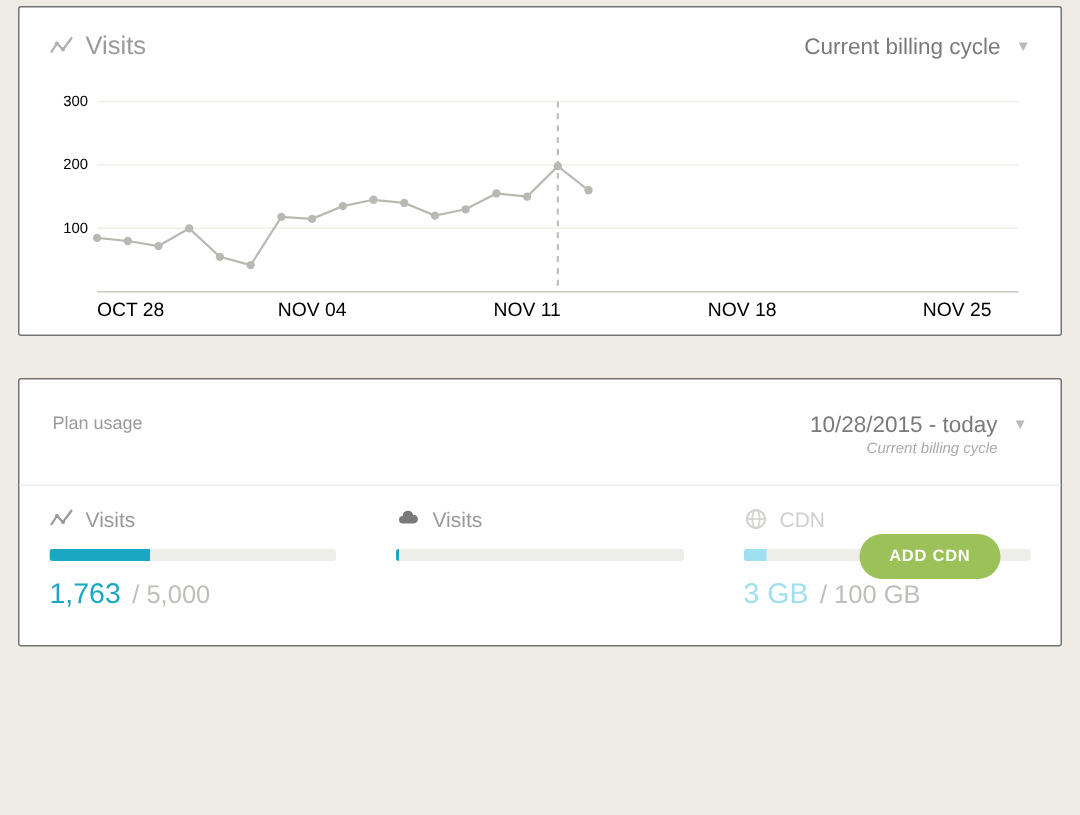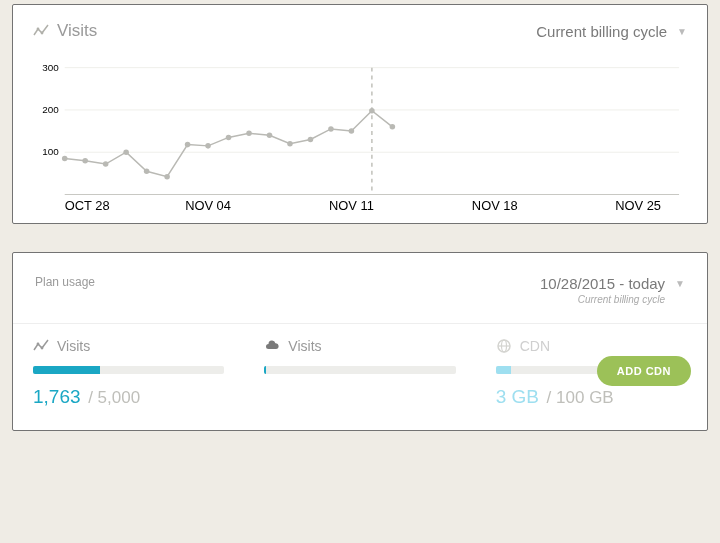--- a/index.html
+++ b/index.html
@@ -96,21 +96,21 @@
     margin-bottom: 12px;
     position: relative;
   }
   .bar-fill { height: 100%; background: #1aa7c4; }
   .bar-fill.light { background: #9edff0; }
   .metric-value { font-size: 19px; color: #1aa7c4; font-weight: 500; }
   .metric-value.disabled { color: #9edff0; }
   .metric-limit { font-size: 17px; color: #bfbfba; margin-left: 4px; }
   .add-cdn-btn {
     position: absolute;
-    right: 16px;
+    right: 40px;
     top: 32px;
     background: #9cc158;
     color: #fff;
     font-size: 11px;
     font-weight: 600;
     letter-spacing: 0.5px;
     border: none;
     border-radius: 16px;
     padding: 9px 20px;
     cursor: pointer;

